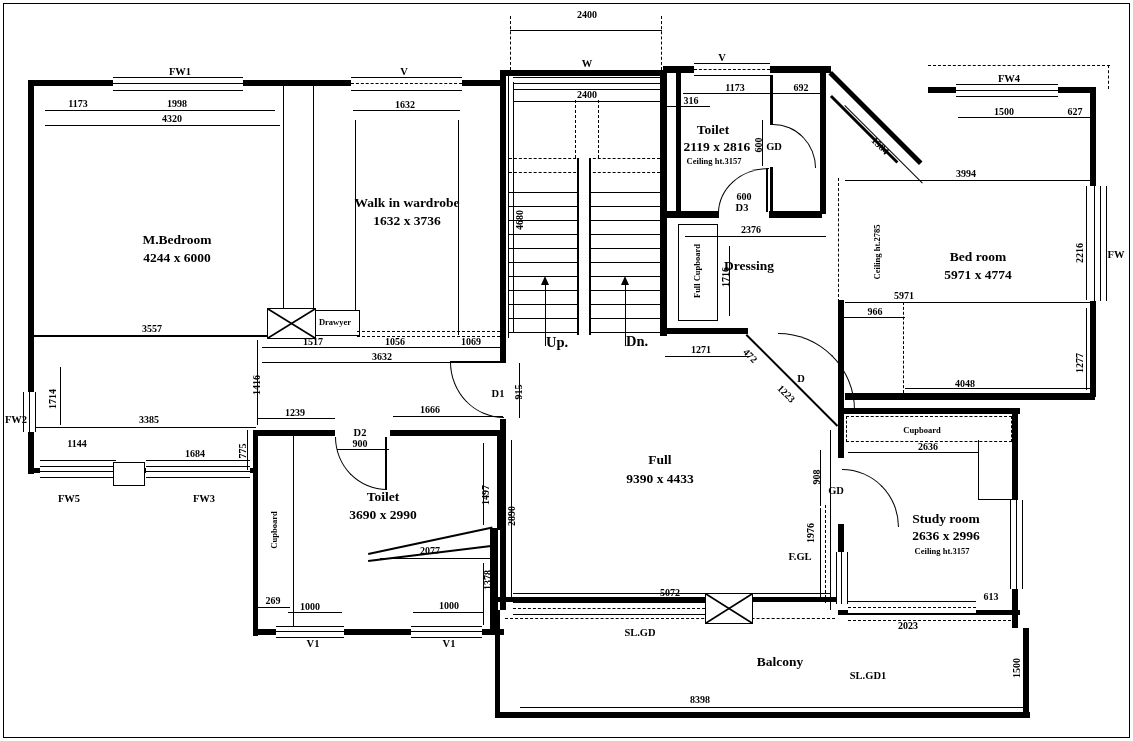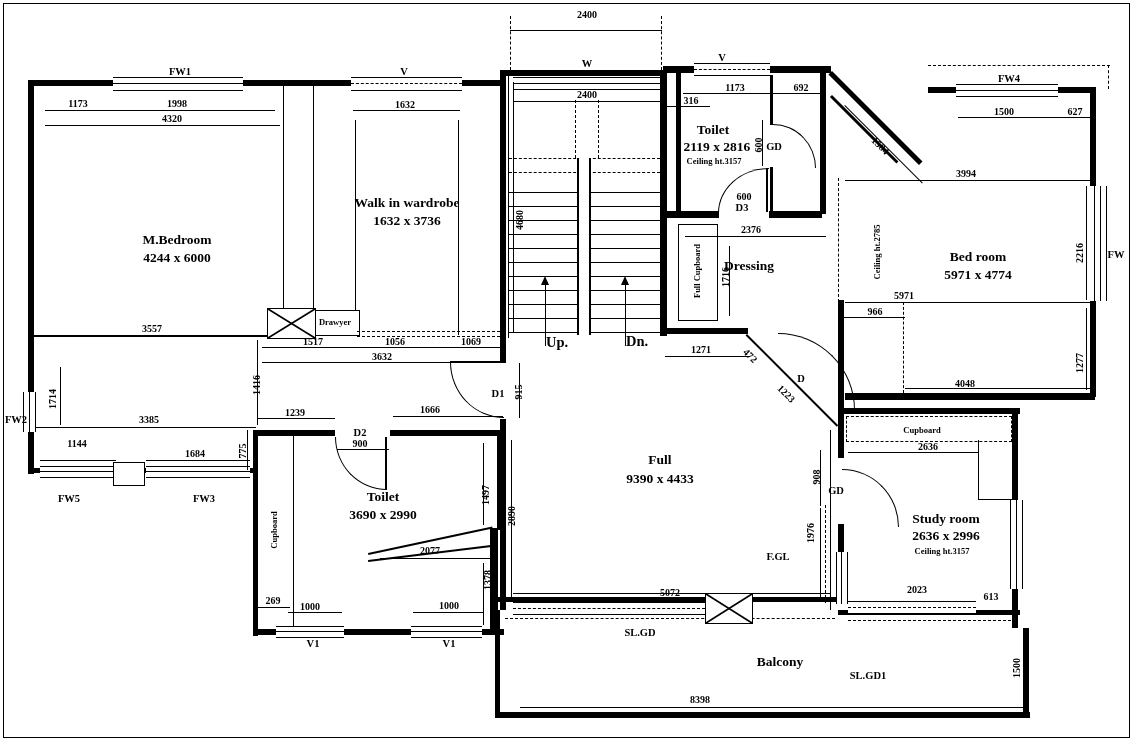--- a/index.html
+++ b/index.html
@@ -316,22 +316,22 @@
       <span class="lbl tag" style="left: 313px; top: 644px;">V1</span>
       <span class="lbl tag" style="left: 449px; top: 644px;">V1</span>
       <span class="lbl sm" style="left: 922px; top: 430px;">Cupboard</span>
       <span class="lbl dim" style="left: 928px; top: 447px;">2636</span>
       <span class="lbl tag" style="left: 836px; top: 491px;">GD</span>
       <span class="lbl dim" style="left: 817px; top: 477px; transform: translate(-50%, -50%) rotate(-90deg);">908</span>
       <span class="lbl room" style="left: 946px; top: 519px;">Study room</span>
       <span class="lbl room" style="left: 946px; top: 536px;">2636 x 2996</span>
       <span class="lbl sm" style="left: 942px; top: 551px;">Ceiling ht.3157</span>
       <span class="lbl dim" style="left: 811px; top: 533px; transform: translate(-50%, -50%) rotate(-90deg);">1976</span>
-      <span class="lbl tag" style="left: 778px; top: 557px;">F.GL</span>
-      <span class="lbl dim" style="left: 908px; top: 590px; margin-left: 9px;">2023</span>
+      <span class="lbl tag" style="left: 800px; top: 557px;">F.GL</span>
+      <span class="lbl dim" style="left: 908px; top: 626px;">2023</span>
       <span class="lbl dim" style="left: 991px; top: 597px;">613</span>
       <span class="lbl tag" style="left: 868px; top: 633px; margin-top: 43px;">SL.GD1</span>
       <span class="lbl tag" style="left: 640px; top: 633px;">SL.GD</span>
       <span class="lbl room" style="left: 780px; top: 662px;">Balcony</span>
       <span class="lbl dim" style="left: 700px; top: 700px;">8398</span>
       <span class="lbl dim" style="left: 1017px; top: 668px; transform: translate(-50%, -50%) rotate(-90deg);">1500</span>
     </div>
 </div>
 
 </body></html>

